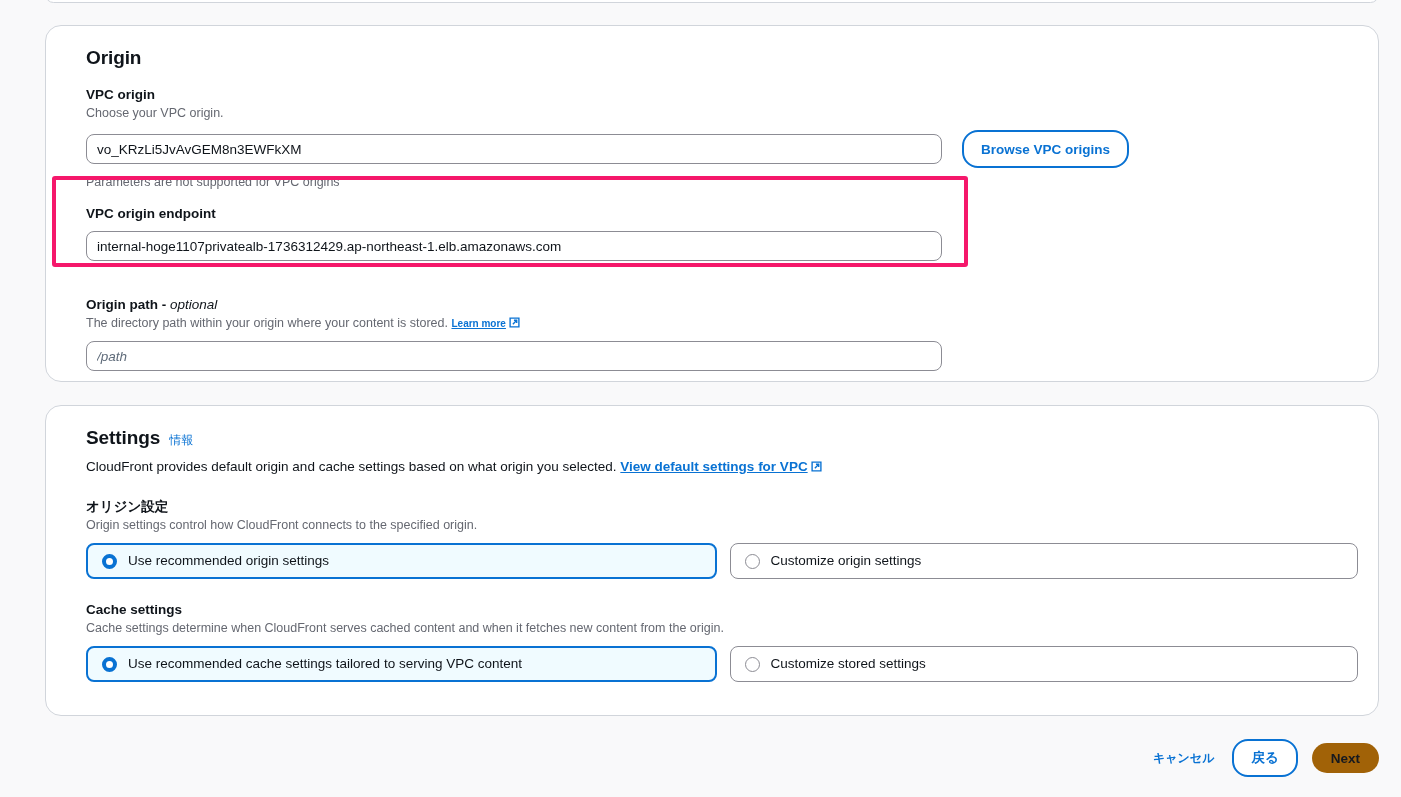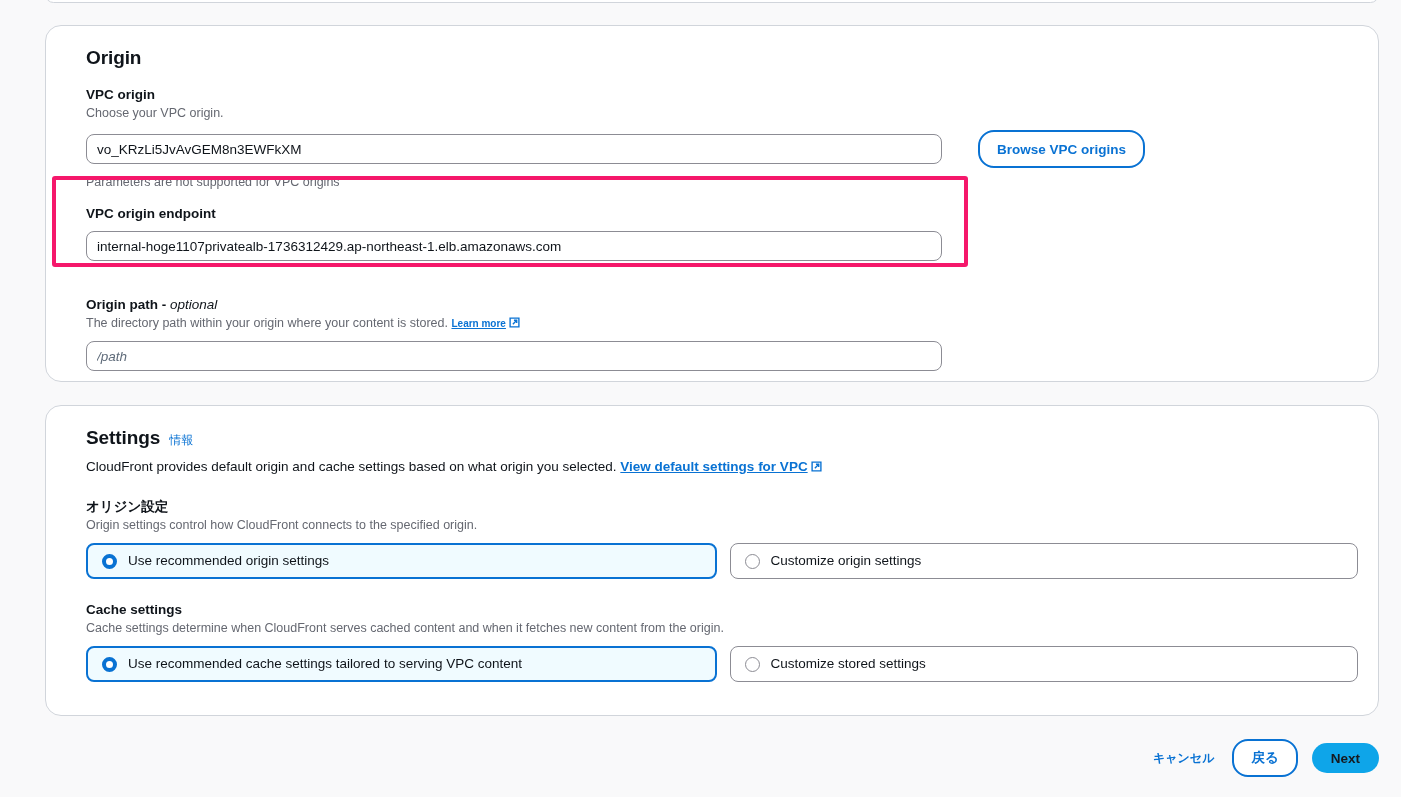--- a/index.html
+++ b/index.html
@@ -140,21 +140,21 @@
     font-family: "Liberation Sans", sans-serif;
     font-size: 13.5px;
     font-weight: bold;
     cursor: pointer;
     white-space: nowrap;
   }
 
   .btn-primary {
     height: 30px;
     padding: 0 19px;
-    background: #0ea5e9;
+    background: #a16207;
     border: none;
     border-radius: 16px;
     color: #16191f;
     font-family: "Liberation Sans", sans-serif;
     font-size: 13.5px;
     font-weight: bold;
     cursor: pointer;
     white-space: nowrap;
   }
 
@@ -265,21 +265,21 @@
 
   <div class="card" id="origin-card">
     <div class="card-inner">
 
       <div class="card-title">Origin</div>
 
       <div style="margin-top:16px;">
         <div class="field-label">VPC origin</div>
         <div class="field-desc">Choose your VPC origin.</div>
 
-        <div style="display:flex; align-items:center; gap:36px; margin-top:8px;">
+        <div style="display:flex; align-items:center; gap:20px; margin-top:8px;">
           <div style="width:856px;">
             <input class="input" type="text" value="vo_KRzLi5JvAvGEM8n3EWFkXM" style="">
           </div>
           <button class="btn-normal">Browse VPC origins</button>
         </div>
 
         <div class="field-hint">Parameters are not supported for VPC origins</div>
       </div>
 
       <div style="margin-top:14px;">

